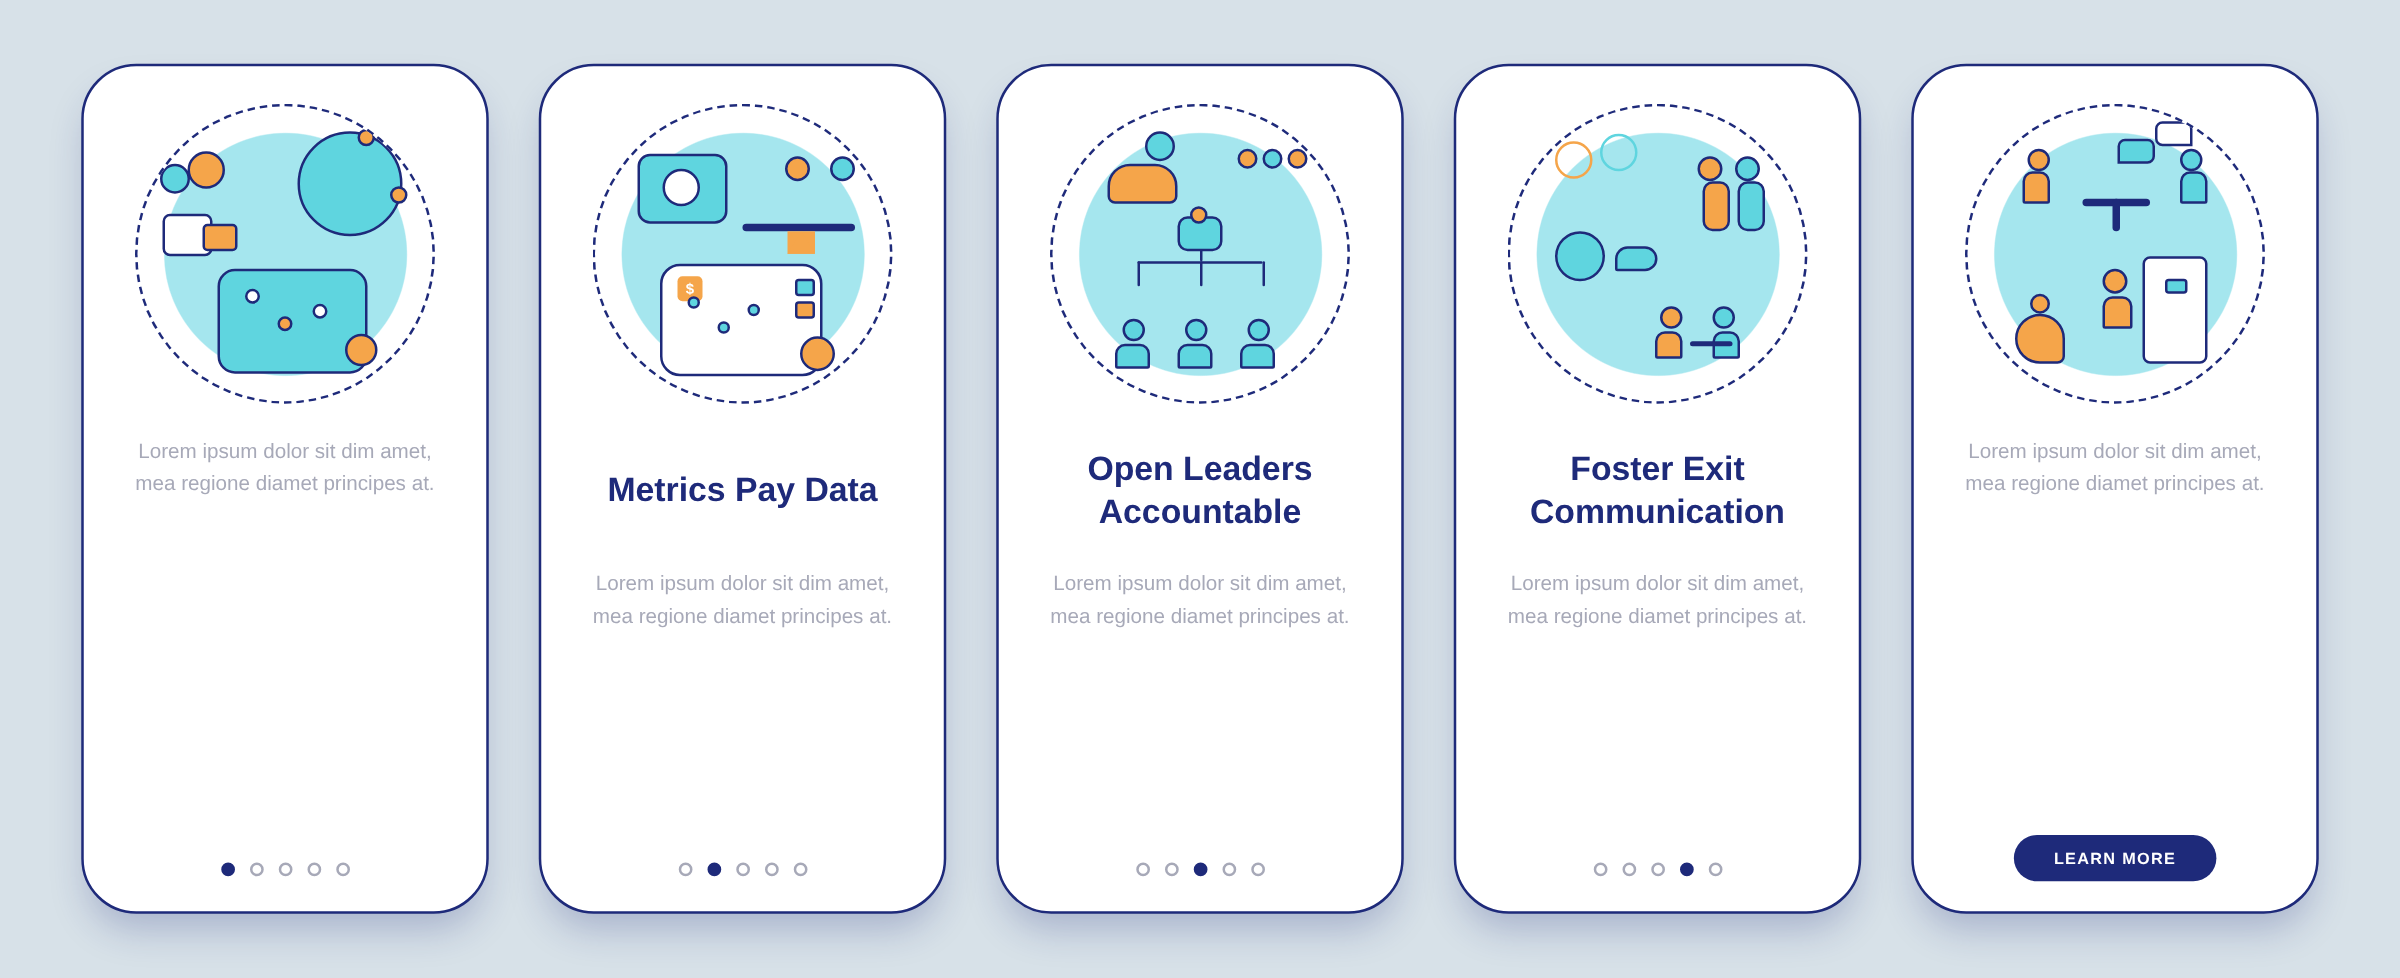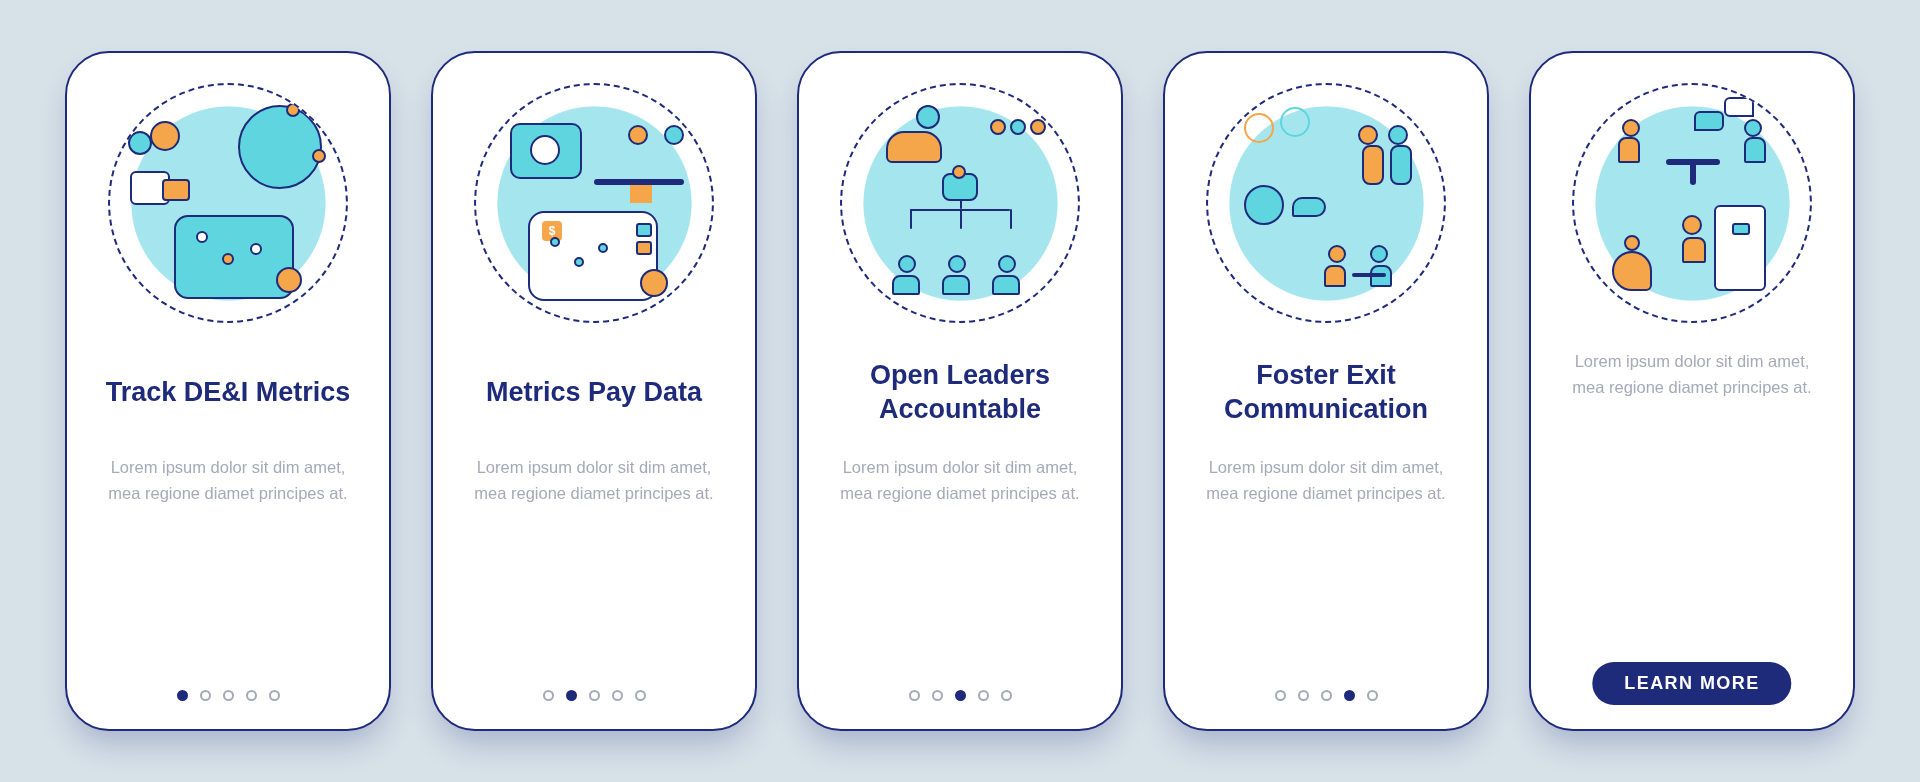--- a/index.html
+++ b/index.html
@@ -63,21 +63,21 @@
   }
   .pip{
     width:11px;height:11px;border-radius:50%;
     border:2px solid #a7a9b8;background:transparent;
   }
   .pip.on{border-color:#1e2a7a;background:#1e2a7a}
   .cta{
     position:absolute;bottom:24px;left:50%;transform:translateX(-50%);
     background:#1e2a7a;color:#fff;border:none;
     padding:11px 32px;border-radius:999px;
-    font-size:18px;font-weight:700;letter-spacing:.08em;
+    font-size:13px;font-weight:700;letter-spacing:.08em;
     cursor:pointer;white-space:nowrap;
   }
 </style>
 </head>
 <body>
 
 <div class="row">
 
   <div class="phone">
     <div class="illus">
@@ -88,21 +88,20 @@
       <div class="dot o" style="width:14px;height:14px;top:18px;right:46px"></div>
       <div class="dot o" style="width:14px;height:14px;top:64px;right:20px"></div>
       <div class="mini" style="width:40px;height:34px;top:86px;left:20px;border-radius:6px;background:#fff"></div>
       <div class="mini orange" style="width:28px;height:22px;top:94px;left:52px;border-radius:4px"></div>
       <div class="mini teal" style="width:120px;height:84px;bottom:22px;left:64px;border-radius:14px"></div>
       <div class="dot w" style="width:12px;height:12px;bottom:78px;left:86px"></div>
       <div class="dot o" style="width:12px;height:12px;bottom:56px;left:112px"></div>
       <div class="dot w" style="width:12px;height:12px;bottom:66px;left:140px"></div>
       <div class="dot o" style="width:26px;height:26px;bottom:28px;right:44px;background:#f5a54a"></div>
     </div>
-    <div class="card-title">Track DE&amp;I Metrics</div>
     <div class="card-body">Lorem ipsum dolor sit dim amet, mea regione diamet principes at.</div>
     <div class="pager">
       <span class="pip on"></span>
       <span class="pip"></span>
       <span class="pip"></span>
       <span class="pip"></span>
       <span class="pip"></span>
     </div>
   </div>
 

